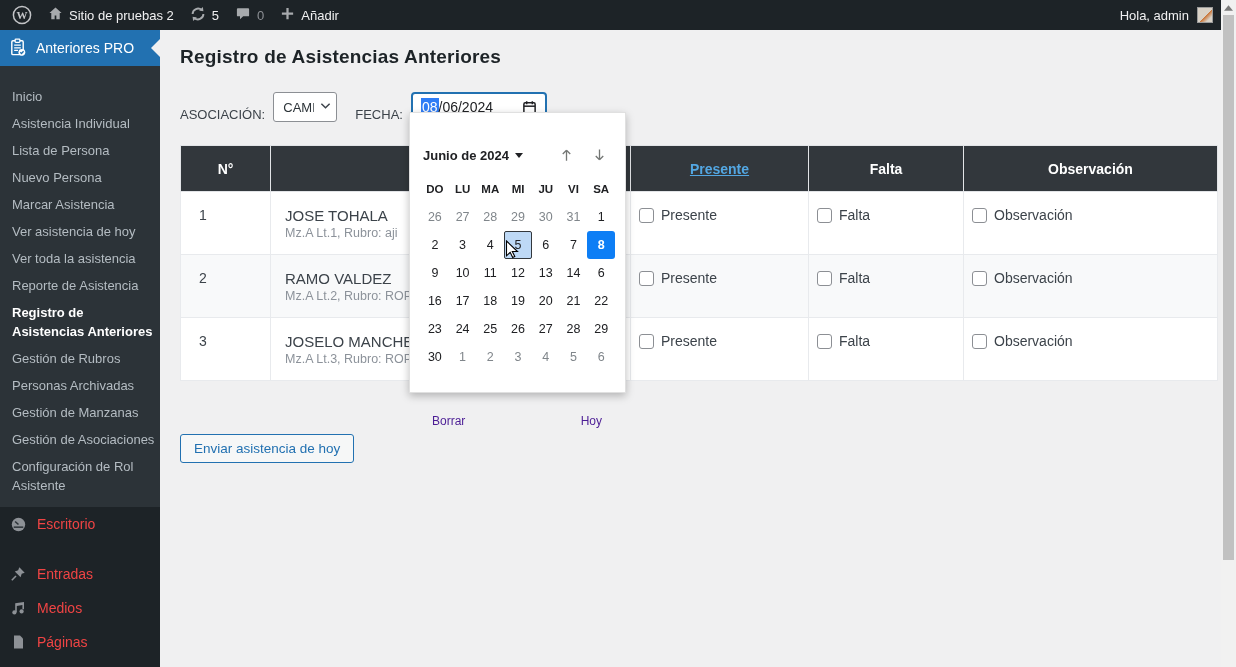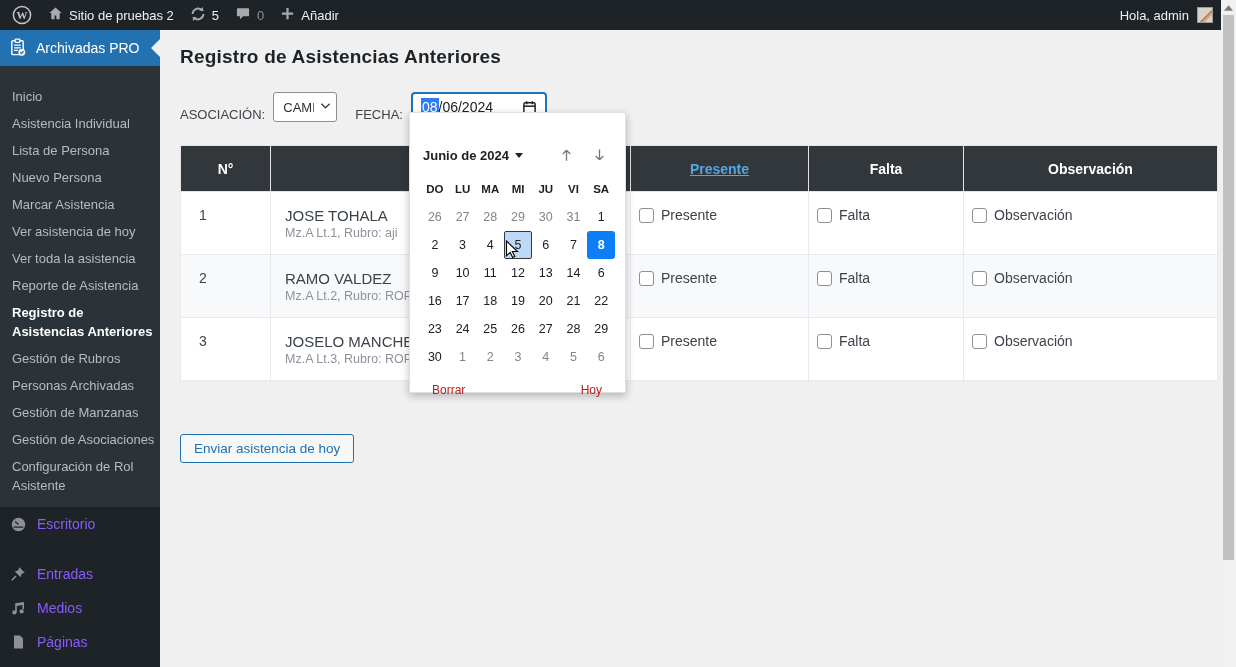--- a/index.html
+++ b/index.html
@@ -22,21 +22,21 @@
 
   
   .sidebar { position:absolute; left:0; top:30px; width:160px; height:637px; background:#1d2327; color:#f0f0f1; overflow:hidden; z-index:40; }
   .menu-parent { position:relative; background:#2271b1; color:#fff; height:36px; display:flex; align-items:center; gap:9px;
                  padding-left:8px; font-size:14px; font-weight:400; cursor:pointer; }
   .menu-parent .arrow { position:absolute; right:0; top:50%; transform:translateY(-50%);
                  width:0; height:0; border-top:9px solid transparent; border-bottom:9px solid transparent; border-right:9px solid #f0f0f1; }
   .submenu { background:#2c3338; padding:17px 0 8px; }
   .subitem { font-size:13px; line-height:19px; padding:4px 4px 4px 12px; color:#b4bcc2; cursor:pointer; }
   .subitem.active { color:#fff; font-weight:bold; }
-  .coreitem { height:34px; display:flex; align-items:center; gap:9px; padding-left:8px; font-size:14px; color:#8b5cf6; cursor:pointer; }
+  .coreitem { height:34px; display:flex; align-items:center; gap:9px; padding-left:8px; font-size:14px; color:#ef4444; cursor:pointer; }
   .core-sep { height:16px; }
   .coreitem .cicon { width:20px; display:flex; justify-content:center; }
 
   
   .content { position:absolute; left:160px; top:30px; width:1061px; height:637px; background:#f0f0f1; padding:16px 0 0 20px; }
   h1.page-title { font-size:19px; font-weight:700; color:#1d2327; letter-spacing:.2px; }
   .controls { margin-top:24px; display:flex; align-items:flex-end; font-size:13px; color:#3c434a; }
   .ctl-label { margin-right:8px; }
   .selectwrap { position:relative; margin-right:18px; }
   .selectwrap select { appearance:none; -webkit-appearance:none; width:64px; height:30px; border:1px solid #8c8f94; border-radius:3px;
@@ -73,21 +73,21 @@
   .cal-nav { margin-left:auto; display:flex; gap:18px; padding-right:6px; }
   .cal-nav span { cursor:pointer; display:flex; }
   .cal-grid { padding:6px 10px 0 11px;text-align:center; }
   .cal-row { display:flex; }
   .cal-cell { width:28px; height:28px; display:flex; align-items:center; justify-content:center; cursor:pointer; }
   .cal-dow { font-weight:700; font-size:11.5px; color:#202124; cursor:default; }
   .cal-cell.muted { color:#80868b; }
   .cal-cell.today { background:#bed9f6; border:1px solid #33383d; border-radius:2px; }
   .cal-cell.selected { background:#0d7ef5; color:#fff; font-weight:700; border-radius:3px; }
   .cal-foot { display:flex; justify-content:space-between; padding:12px 23px 0 22px; font-size:12px; }
-  .cal-foot span { color:#b91c1c; cursor:pointer; }
+  .cal-foot span { color:#4c1d95; cursor:pointer;margin-top:31px; }
 
   .cursor { position:absolute; left:505px; top:240px; z-index:90; pointer-events:none; }
 </style>
 </head>
 <body>
 
 <div class="adminbar">
   <span class="ab-item">
     <svg width="20" height="20" viewBox="0 0 20 20">
         <circle cx="10" cy="10" r="8.6" fill="none" stroke="#c3c4c7" stroke-width="1.5"></circle>
@@ -131,21 +131,21 @@
   <div class="menu-parent">
     <span>
       <svg width="19" height="20" viewBox="0 0 20 20">
         <rect x="4" y="3.5" width="12" height="14.5" rx="1.2" fill="none" stroke="#fff" stroke-width="1.5"></rect>
         <rect x="7.5" y="1.7" width="5" height="3.4" rx="0.8" fill="#2271b1" stroke="#fff" stroke-width="1.4"></rect>
         <path d="M6.5 8h7M6.5 10.8h7M6.5 13.6h4" stroke="#fff" stroke-width="1.3"></path>
         <circle cx="14.6" cy="15.6" r="3.6" fill="#fff"></circle>
         <path d="M12.9 15.6l1.3 1.3 2.2-2.4" stroke="#2271b1" stroke-width="1.4" fill="none"></path>
       </svg>
     </span>
-    <span>Archivadas PRO</span>
+    <span>Anteriores PRO</span>
     <span class="arrow"></span>
   </div>
   <div class="submenu">
       <div class="subitem">Inicio</div>
       <div class="subitem">Asistencia Individual</div>
       <div class="subitem">Lista de Persona</div>
       <div class="subitem">Nuevo Persona</div>
       <div class="subitem">Marcar Asistencia</div>
       <div class="subitem">Ver asistencia de hoy</div>
       <div class="subitem">Ver toda la asistencia</div>

